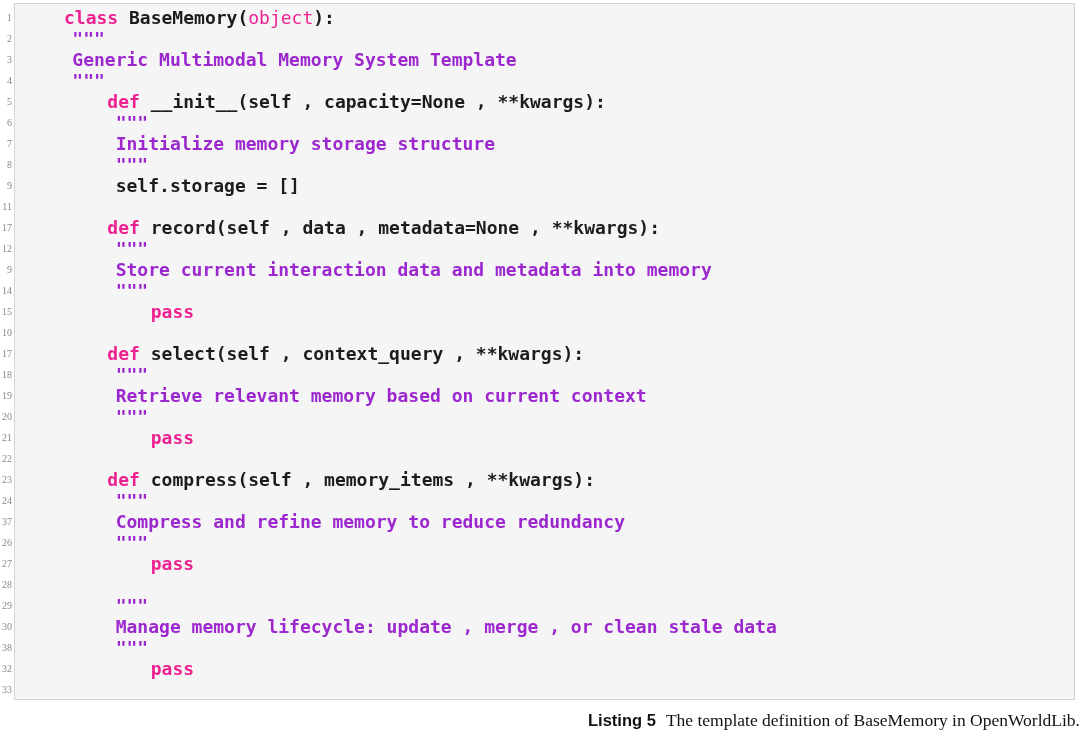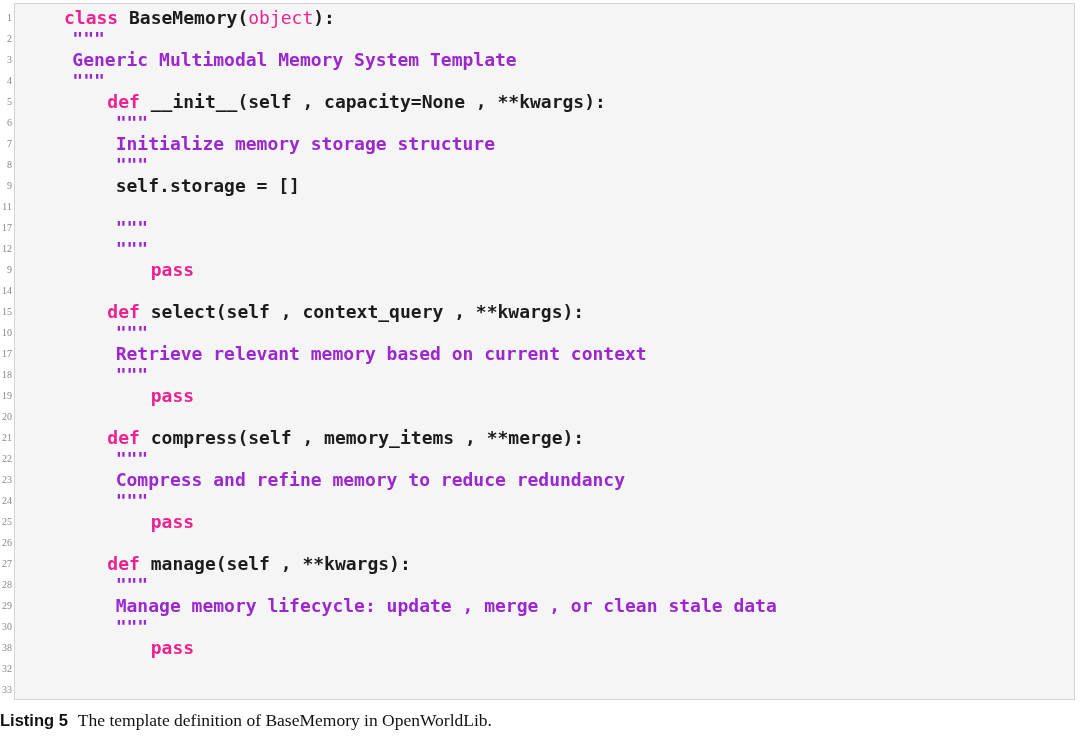--- a/index.html
+++ b/index.html
@@ -52,21 +52,21 @@
     font-size: 18px;
     font-weight: bold;
     color: var(--code-color, #1c1c1c);
   }
   .tok-k { color: var(--kw-color, #ee2190); font-weight: bold; margin-left: 35px; }
   .tok-b { color: var(--builtin-color, #ee2190); font-weight: normal; }
   .tok-s { color: var(--str-color, #9c27cf); font-weight: bold; }
   .tok-c { color: var(--code-color, #1c1c1c); font-weight: bold; }
   .caption {
     margin-top: 10px;
-    text-align: left;
+    text-align: right;
     color: #111111;
   }
   .cap-label {
     font-family: "Liberation Sans", sans-serif;
     font-weight: bold;
     font-size: 16.5px;
     margin-right: 10px;
   }
   .cap-text {
     font-family: "Liberation Serif", serif;
@@ -97,58 +97,59 @@
           <span class="ln">15</span>
           <span class="ln">10</span>
           <span class="ln">17</span>
           <span class="ln">18</span>
           <span class="ln">19</span>
           <span class="ln">20</span>
           <span class="ln">21</span>
           <span class="ln">22</span>
           <span class="ln">23</span>
           <span class="ln">24</span>
-          <span class="ln">25</span>
+          <span class="ln">37</span>
           <span class="ln">26</span>
           <span class="ln">27</span>
           <span class="ln">28</span>
           <span class="ln">29</span>
           <span class="ln">30</span>
           <span class="ln">38</span>
           <span class="ln">32</span>
           <span class="ln">33</span>
         </div>
       <div class="codebox" id="codebox">
           <div class="codeline"><span class="tok-k">class</span><span class="tok-c"> BaseMemory(</span><span class="tok-b">object</span><span class="tok-c">):</span></div>
           <div class="codeline"><span class="tok-s">    """</span></div>
           <div class="codeline"><span class="tok-s">    Generic Multimodal Memory System Template</span></div>
           <div class="codeline"><span class="tok-s">    """</span></div>
           <div class="codeline"><span class="tok-c">    </span><span class="tok-k">def</span><span class="tok-c"> __init__(self , capacity=None , **kwargs):</span></div>
           <div class="codeline"><span class="tok-s">        """</span></div>
           <div class="codeline"><span class="tok-s">        Initialize memory storage structure</span></div>
           <div class="codeline"><span class="tok-s">        """</span></div>
           <div class="codeline"><span class="tok-c">        self.storage = []</span></div>
           <div class="codeline"></div>
+          <div class="codeline"><span class="tok-c">    </span><span class="tok-k">def</span><span class="tok-c"> record(self , data , metadata=None , **kwargs):</span></div>
           <div class="codeline"><span class="tok-s">        """</span></div>
+          <div class="codeline"><span class="tok-s">        Store current interaction data and metadata into memory</span></div>
           <div class="codeline"><span class="tok-s">        """</span></div>
           <div class="codeline"><span class="tok-c">        </span><span class="tok-k">pass</span></div>
           <div class="codeline"></div>
           <div class="codeline"><span class="tok-c">    </span><span class="tok-k">def</span><span class="tok-c"> select(self , context_query , **kwargs):</span></div>
           <div class="codeline"><span class="tok-s">        """</span></div>
           <div class="codeline"><span class="tok-s">        Retrieve relevant memory based on current context</span></div>
           <div class="codeline"><span class="tok-s">        """</span></div>
           <div class="codeline"><span class="tok-c">        </span><span class="tok-k">pass</span></div>
           <div class="codeline"></div>
-          <div class="codeline"><span class="tok-c">    </span><span class="tok-k">def</span><span class="tok-c"> compress(self , memory_items , **merge):</span></div>
+          <div class="codeline"><span class="tok-c">    </span><span class="tok-k">def</span><span class="tok-c"> compress(self , memory_items , **kwargs):</span></div>
           <div class="codeline"><span class="tok-s">        """</span></div>
           <div class="codeline"><span class="tok-s">        Compress and refine memory to reduce redundancy</span></div>
           <div class="codeline"><span class="tok-s">        """</span></div>
           <div class="codeline"><span class="tok-c">        </span><span class="tok-k">pass</span></div>
           <div class="codeline"></div>
-          <div class="codeline"><span class="tok-c">    </span><span class="tok-k">def</span><span class="tok-c"> manage(self , **kwargs):</span></div>
           <div class="codeline"><span class="tok-s">        """</span></div>
           <div class="codeline"><span class="tok-s">        Manage memory lifecycle: update , merge , or clean stale data</span></div>
           <div class="codeline"><span class="tok-s">        """</span></div>
           <div class="codeline"><span class="tok-c">        </span><span class="tok-k">pass</span></div>
         </div>
     </div>
     <figcaption class="caption">
       <span class="cap-label">Listing 5</span><span class="cap-text">The template definition of BaseMemory in OpenWorldLib.</span>
     </figcaption>
   </figure>

